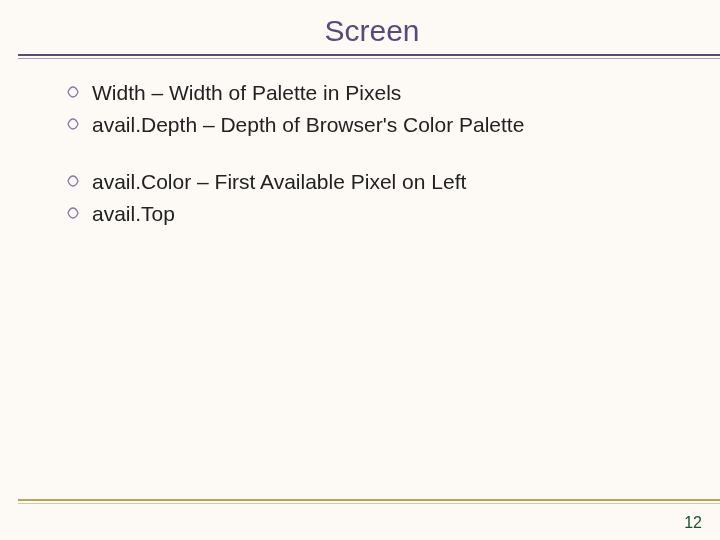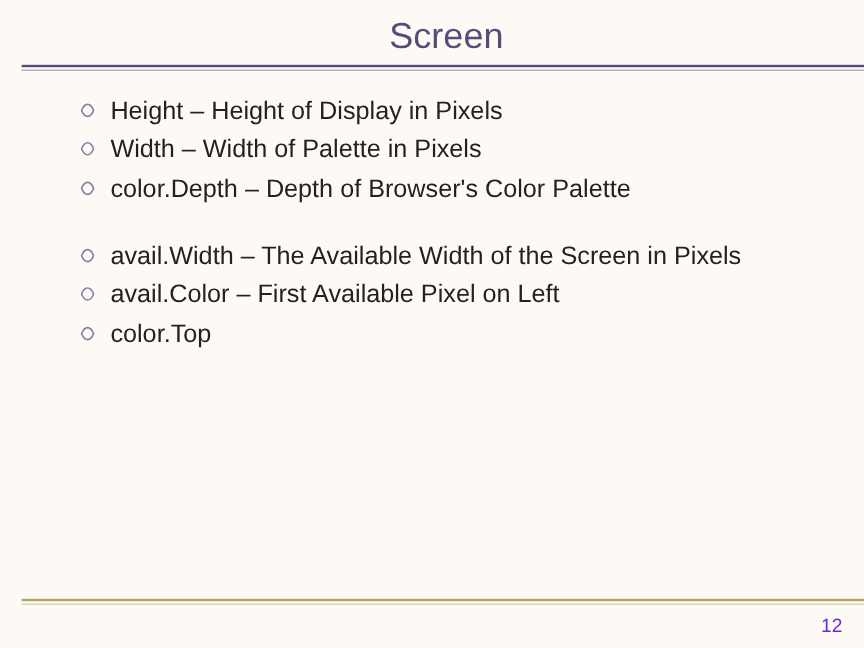--- a/index.html
+++ b/index.html
@@ -73,85 +73,69 @@
     margin-bottom: 2px;
   }
   .footer-rule .bar.thin {
     border-top: 1px solid #d6cc9a;
   }
   .pagenum {
     position: absolute;
     right: 30px;
     bottom: 8px;
     font-size: 16px;
-    color: #6d28d9;
+    color: #14532d;
   }
 </style>
 </head>
 <body>
 
 <div class="slide">
 
   <div class="title">Screen</div>
   <hr class="rule">
   <hr class="rule thin">
 
   <div class="content">
 
     <div class="group">
       <div class="item">
         <span class="bullet">
             <svg width="14" height="14">
               <path d="M2 7 Q4 2 7 2 Q10 2 12 7 Q10 12 7 12 Q4 12 2 7 Z" fill="none" stroke="#8a7aa8" stroke-width="1.3"></path>
             </svg>
           </span>
-        <span class="txt">Height – Height of Display in Pixels</span>
-      </div>
-      <div class="item">
-        <span class="bullet">
-            <svg width="14" height="14">
-              <path d="M2 7 Q4 2 7 2 Q10 2 12 7 Q10 12 7 12 Q4 12 2 7 Z" fill="none" stroke="#8a7aa8" stroke-width="1.3"></path>
-            </svg>
-          </span>
         <span class="txt">Width – Width of Palette in Pixels</span>
       </div>
       <div class="item">
         <span class="bullet">
             <svg width="14" height="14">
               <path d="M2 7 Q4 2 7 2 Q10 2 12 7 Q10 12 7 12 Q4 12 2 7 Z" fill="none" stroke="#8a7aa8" stroke-width="1.3"></path>
             </svg>
           </span>
-        <span class="txt">color.Depth – Depth of Browser's Color Palette</span>
+        <span class="txt">avail.Depth – Depth of Browser's Color Palette</span>
       </div>
     </div>
 
     <div class="group">
-      <div class="item">
-        <span class="bullet">
-            <svg width="14" height="14">
-              <path d="M2 7 Q4 2 7 2 Q10 2 12 7 Q10 12 7 12 Q4 12 2 7 Z" fill="none" stroke="#8a7aa8" stroke-width="1.3"></path>
-            </svg>
-          </span>
-        <span class="txt">avail.Width – The Available Width of the Screen in Pixels</span>
-      </div>
       <div class="item">
         <span class="bullet">
             <svg width="14" height="14">
               <path d="M2 7 Q4 2 7 2 Q10 2 12 7 Q10 12 7 12 Q4 12 2 7 Z" fill="none" stroke="#8a7aa8" stroke-width="1.3"></path>
             </svg>
           </span>
         <span class="txt">avail.Color – First Available Pixel on Left</span>
       </div>
       <div class="item">
         <span class="bullet">
             <svg width="14" height="14">
               <path d="M2 7 Q4 2 7 2 Q10 2 12 7 Q10 12 7 12 Q4 12 2 7 Z" fill="none" stroke="#8a7aa8" stroke-width="1.3"></path>
             </svg>
           </span>
-        <span class="txt">color.Top</span>
+        <span class="txt">avail.Top</span>
       </div>
     </div>
 
   </div>
 
   <div class="footer-rule">
     <div class="bar"></div>
     <div class="bar thin"></div>
   </div>
 

